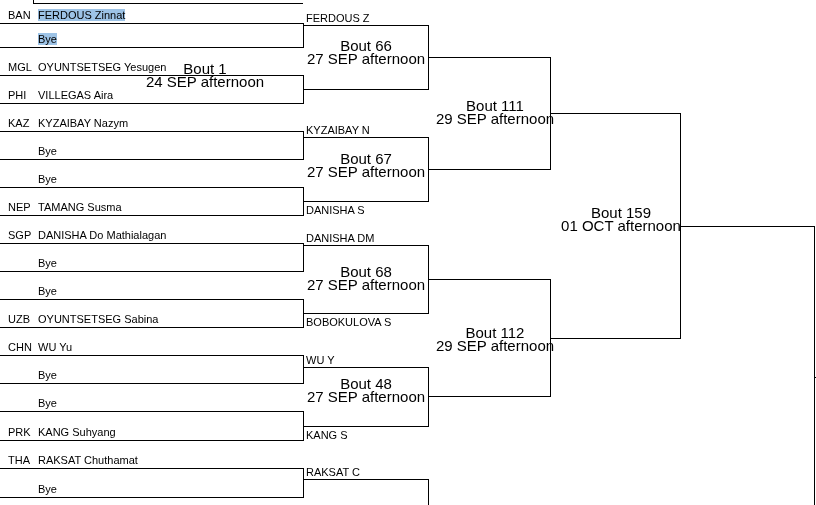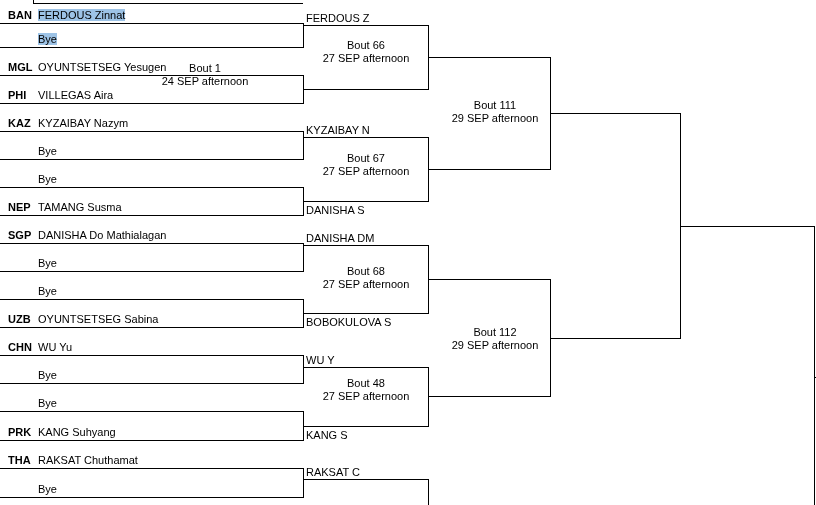--- a/index.html
+++ b/index.html
@@ -2,25 +2,25 @@
 <html><head>
 <meta charset="utf-8">
 <style>
   * { margin:0; padding:0; box-sizing:border-box; }
   html,body { background:#ffffff; }
   body { font-family:"Liberation Sans", sans-serif; color:#000; }
   #page { position:relative; width:816px; height:505px; background:#fff; overflow:hidden; }
   .hl { position:absolute; height:1px; background:#000; }
   .vl { position:absolute; width:1px; background:#000; }
   .t  { position:absolute; font-size:11px; line-height:14px; height:14px; white-space:nowrap; }
-  .code { left:8px;font-weight:bold; }
+  .code { left:8px; }
   .name { left:38px; }
   .r2   { left:306px; }
   .sel  { background:#9dc3e6; }
-  .bout { position:absolute; width:120px; text-align:center; font-size:11px; line-height:13px; }
+  .bout { position:absolute; width:120px; text-align:center; font-size:15px; line-height:13px; }
 </style>
 </head>
 <body>
 
 <div id="page">
 
   <div class="hl" style="left:33px;top:3px;width:270px"></div>
 
   <div class="hl" style="left:0;top:23px;width:303px"></div>
   <div class="hl" style="left:0;top:47px;width:303px"></div>
@@ -166,15 +166,19 @@
   <div class="bout" style="left:435px;top:99px">
     <div>Bout 111</div>
     <div>29 SEP afternoon</div>
   </div>
 
   <div class="bout" style="left:435px;top:326px">
     <div>Bout 112</div>
     <div>29 SEP afternoon</div>
   </div>
 
+  <div class="bout" style="left:561px;top:206px">
+    <div>Bout 159</div>
+    <div>01 OCT afternoon</div>
+  </div>
 
 
 </div>
 
 </body></html>

